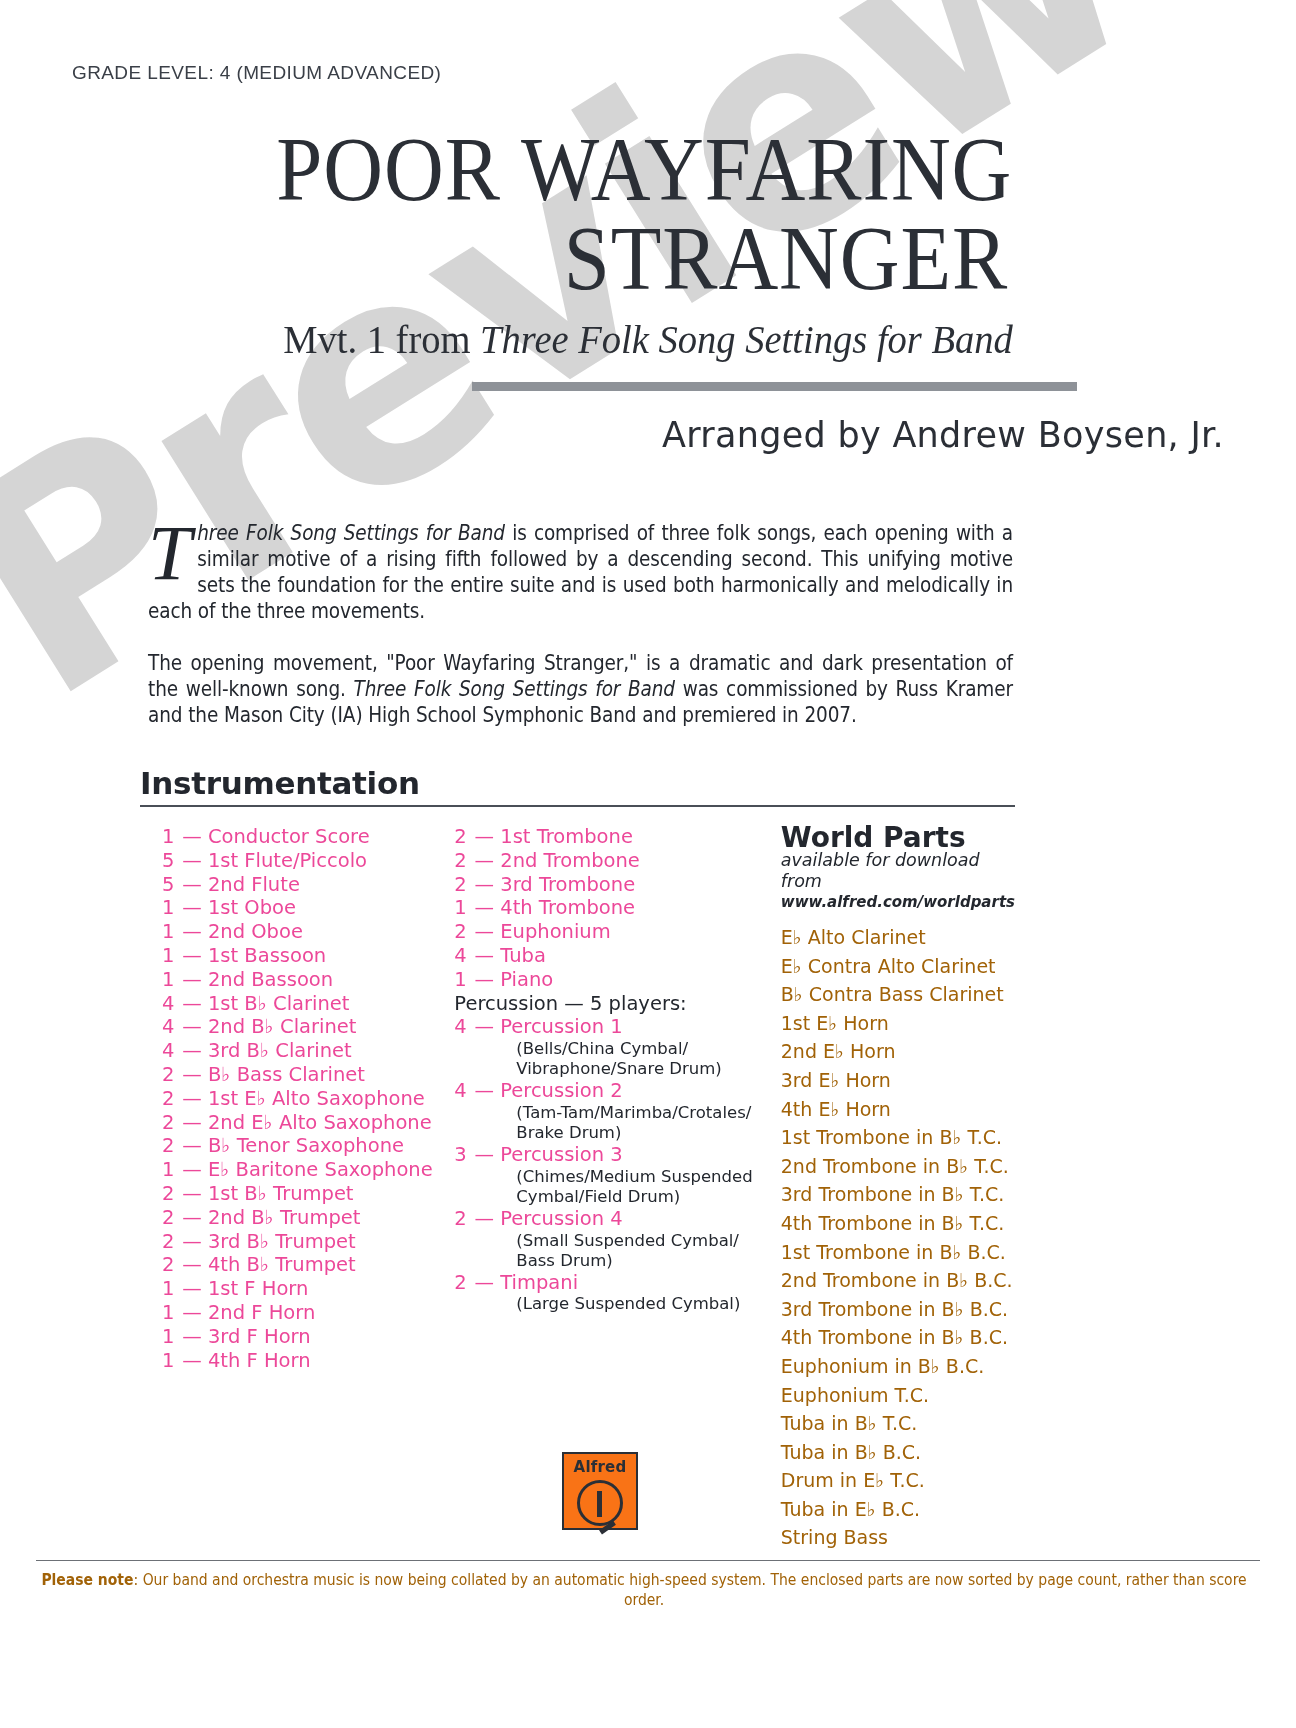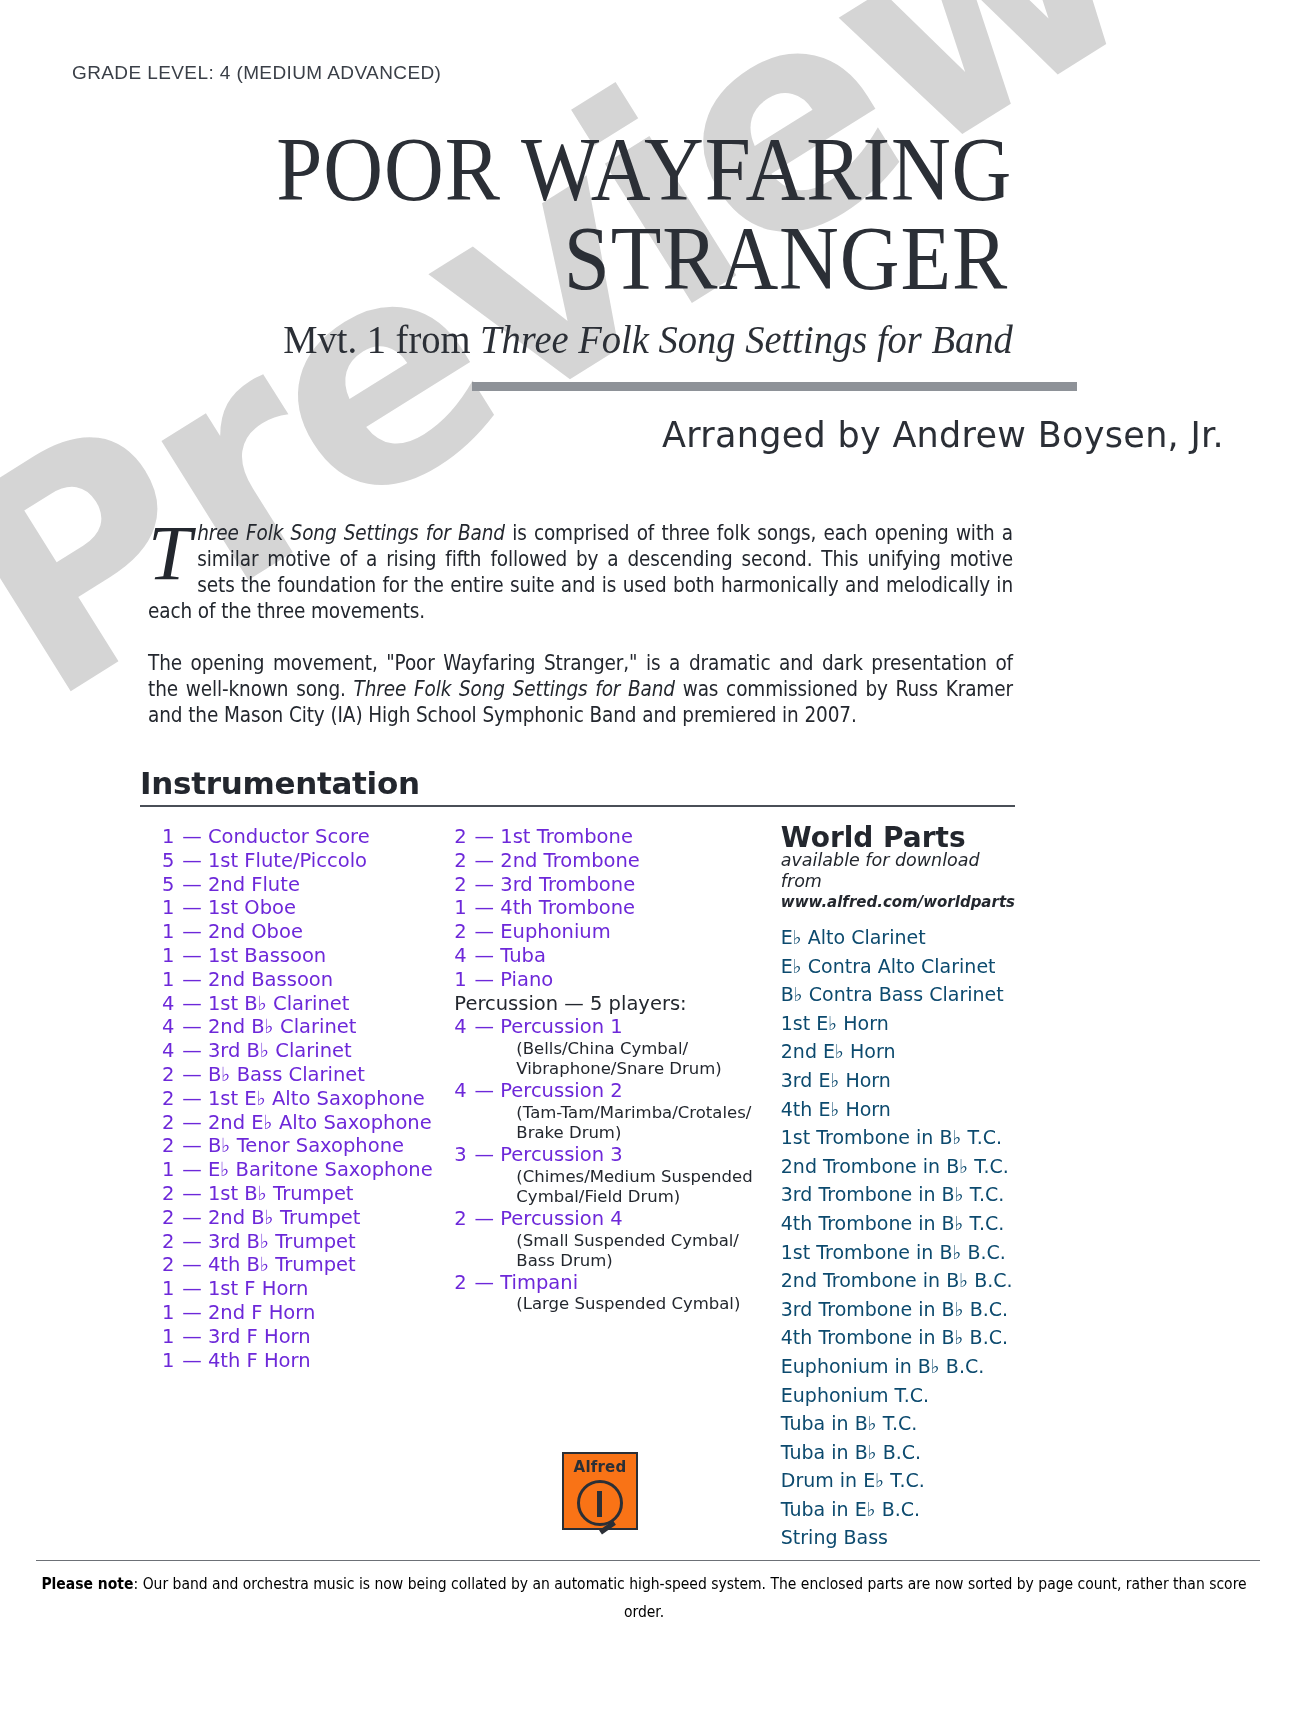--- a/index.html
+++ b/index.html
@@ -149,21 +149,21 @@
     align-items:flex-start;
   }
   .col{font-family:"DejaVu Sans","Liberation Sans", sans-serif;}
   .col1{width:300px;padding-left:22px;}
   .col2{width:335px;}
   .col3{width:240px;}
 
   .ln{
     font-size:19.5px;
     line-height:23.8px;
-    color:#6d28d9;
+    color:#ec4899;
     white-space:nowrap;
   }
   .ln .qty{display:inline-block;min-width:14px;}
   .sub{
     font-size:16.5px;
     line-height:20px;
     color:#23272e;
     padding-left:62px;
     white-space:nowrap;
   }
@@ -189,21 +189,21 @@
   .wp-url{
     font-style:italic;
     font-weight:700;
     font-size:15px;
     line-height:21px;
     color:#23272e;
   }
   .wp-item{
     font-size:19px;
     line-height:28.6px;
-    color:#0c4a6e;
+    color:#a16207;
     white-space:nowrap;
   }
 
   
   .logo{
     position:absolute;
     left:562px;top:1452px;
     width:72px;height:74px;
     border:2px solid #2b2f36;
     z-index:10;
@@ -248,22 +248,22 @@
     left:36px;right:36px;top:1560px;
     height:1px;background:#6c7076;
     z-index:10;
   }
   .footer{
     position:absolute;
     left:32px;right:40px;top:1570px;
     z-index:10;
     font-family:"DejaVu Sans Condensed","Liberation Sans", sans-serif;
     font-size:15.5px;
-    line-height:28px;
-    color:#000000;
+    line-height:20px;
+    color:#a16207;
     text-align:center;
   }
   .footer b{font-weight:700;}
 </style>
 </head>
 <body>
 
 <div class="page">
 
   <div class="watermark">

